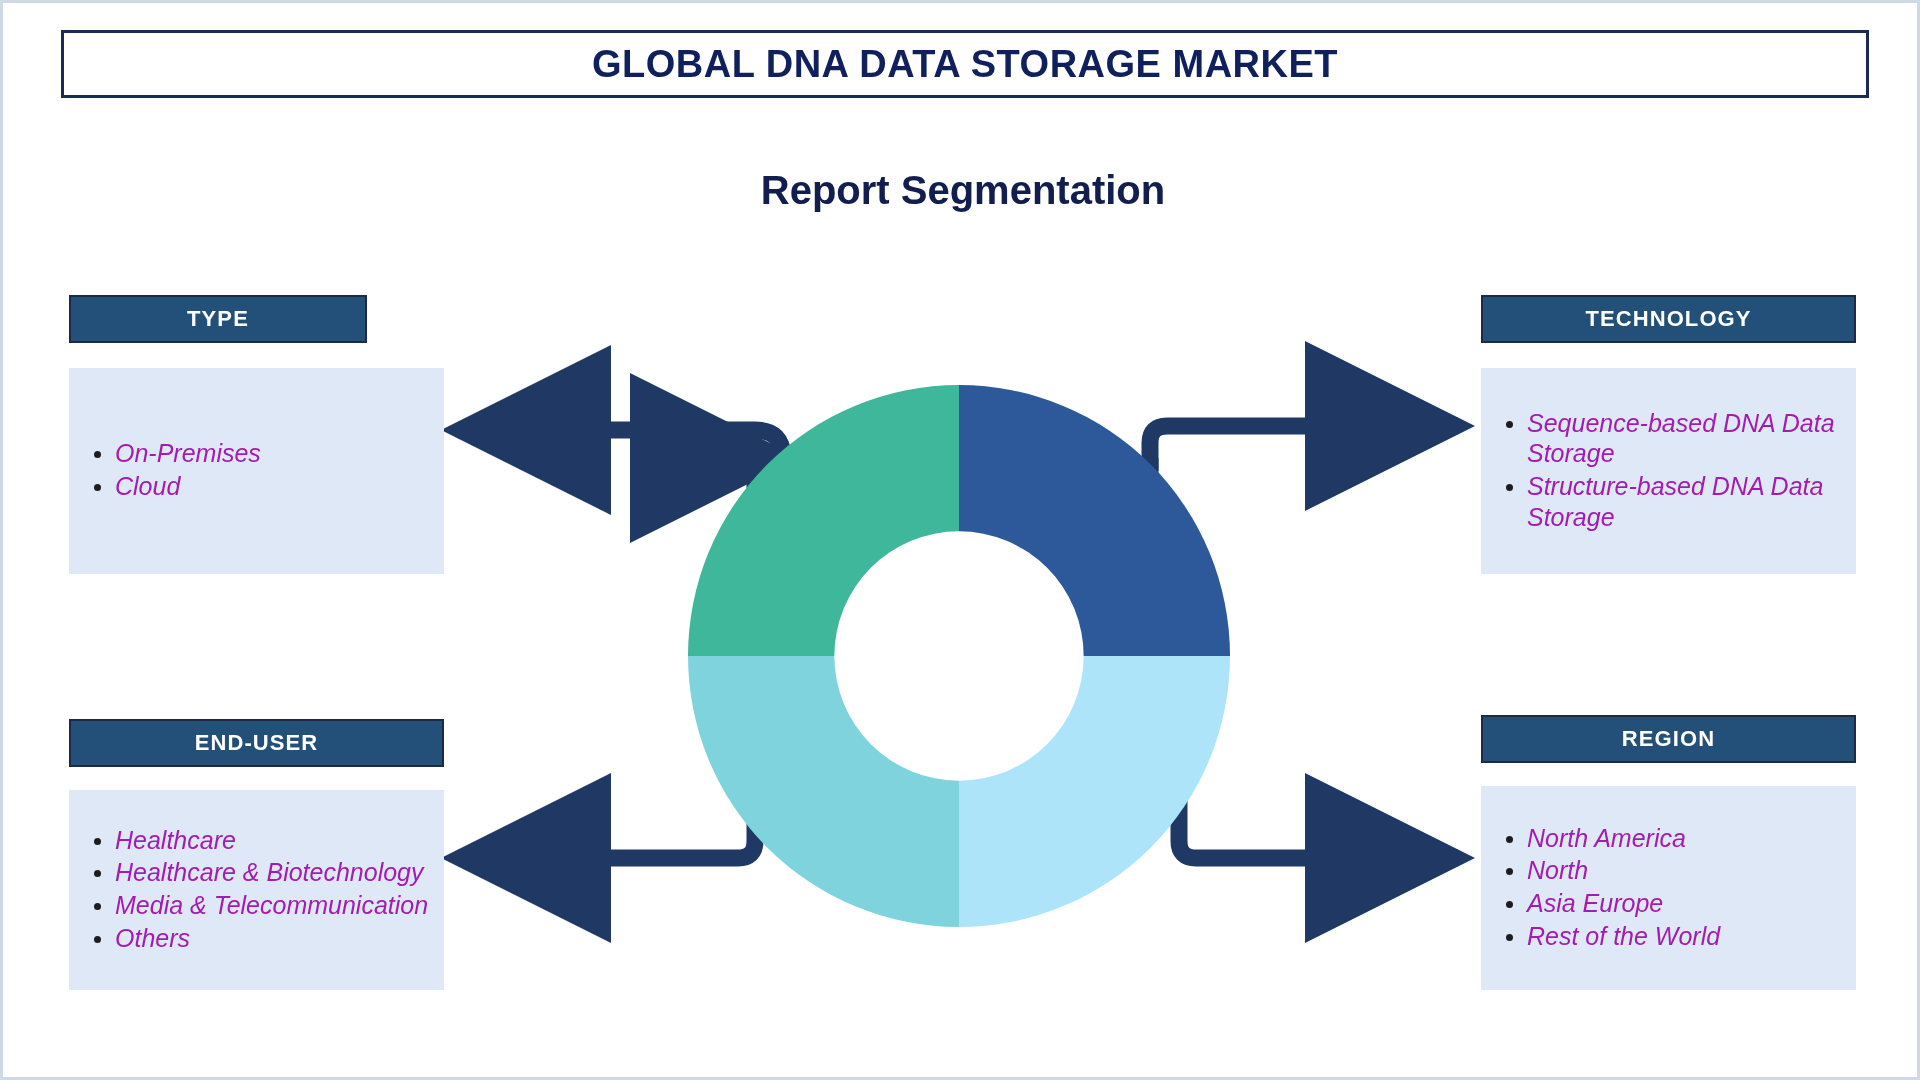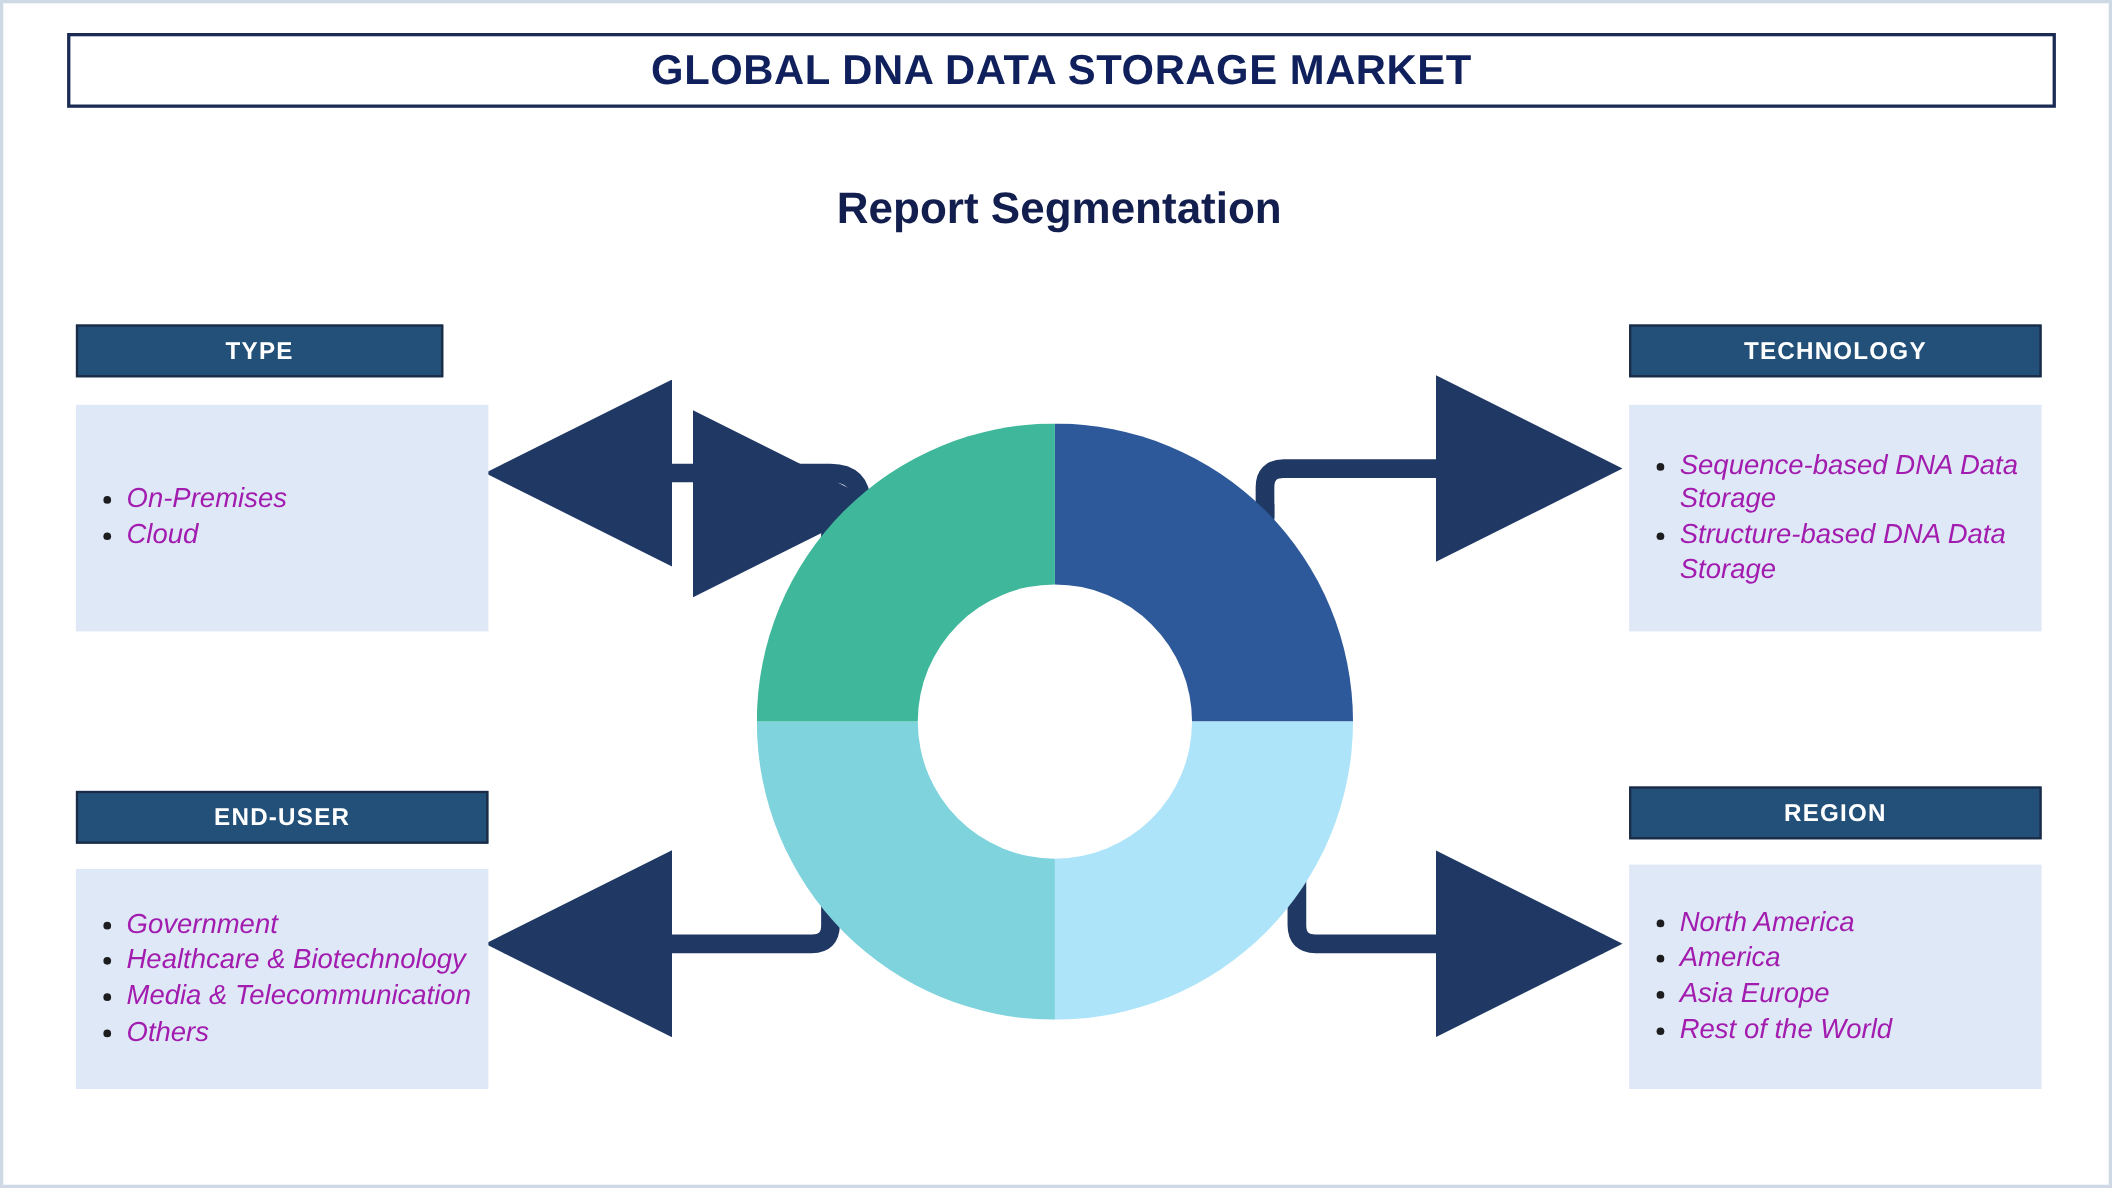--- a/index.html
+++ b/index.html
@@ -100,21 +100,21 @@
     position: absolute;
     left: -21px;
     top: 13px;
     width: 7px;
     height: 7px;
     border-radius: 50%;
     background: #1d1d1f;
   }
 
   
-  #hdr-type   { left: 66px;  top: 292px; width: 334px; }
+  #hdr-type   { left: 66px;  top: 292px; width: 298px; }
   #body-type  { left: 66px;  top: 365px; width: 375px; height: 206px; }
 
   #hdr-tech   { left: 1478px; top: 292px; width: 375px; }
   #body-tech  { left: 1478px; top: 365px; width: 375px; height: 206px; }
 
   #hdr-end    { left: 66px;  top: 716px; width: 375px; }
   #body-end   { left: 66px;  top: 787px; width: 375px; height: 200px; }
 
   #hdr-region { left: 1478px; top: 712px; width: 375px; }
   #body-region{ left: 1478px; top: 783px; width: 375px; height: 204px; }
@@ -207,32 +207,32 @@
       <li>Sequence-based DNA Data Storage</li>
       <li>Structure-based DNA Data Storage</li>
     </ul>
   </div>
 
   <div class="sec-header" id="hdr-end">
     <span>END-USER</span>
   </div>
   <div class="sec-body" id="body-end">
     <ul>
-      <li>Government</li>
+      <li>Healthcare</li>
       <li>Healthcare &amp; Biotechnology</li>
       <li>Media &amp; Telecommunication</li>
       <li>Others</li>
     </ul>
   </div>
 
   <div class="sec-header" id="hdr-region">
     <span>REGION</span>
   </div>
   <div class="sec-body" id="body-region">
     <ul>
       <li>North America</li>
-      <li>America</li>
+      <li>North</li>
       <li>Asia Europe</li>
       <li>Rest of the World</li>
     </ul>
   </div>
 
 </div>
 
 </body></html>

